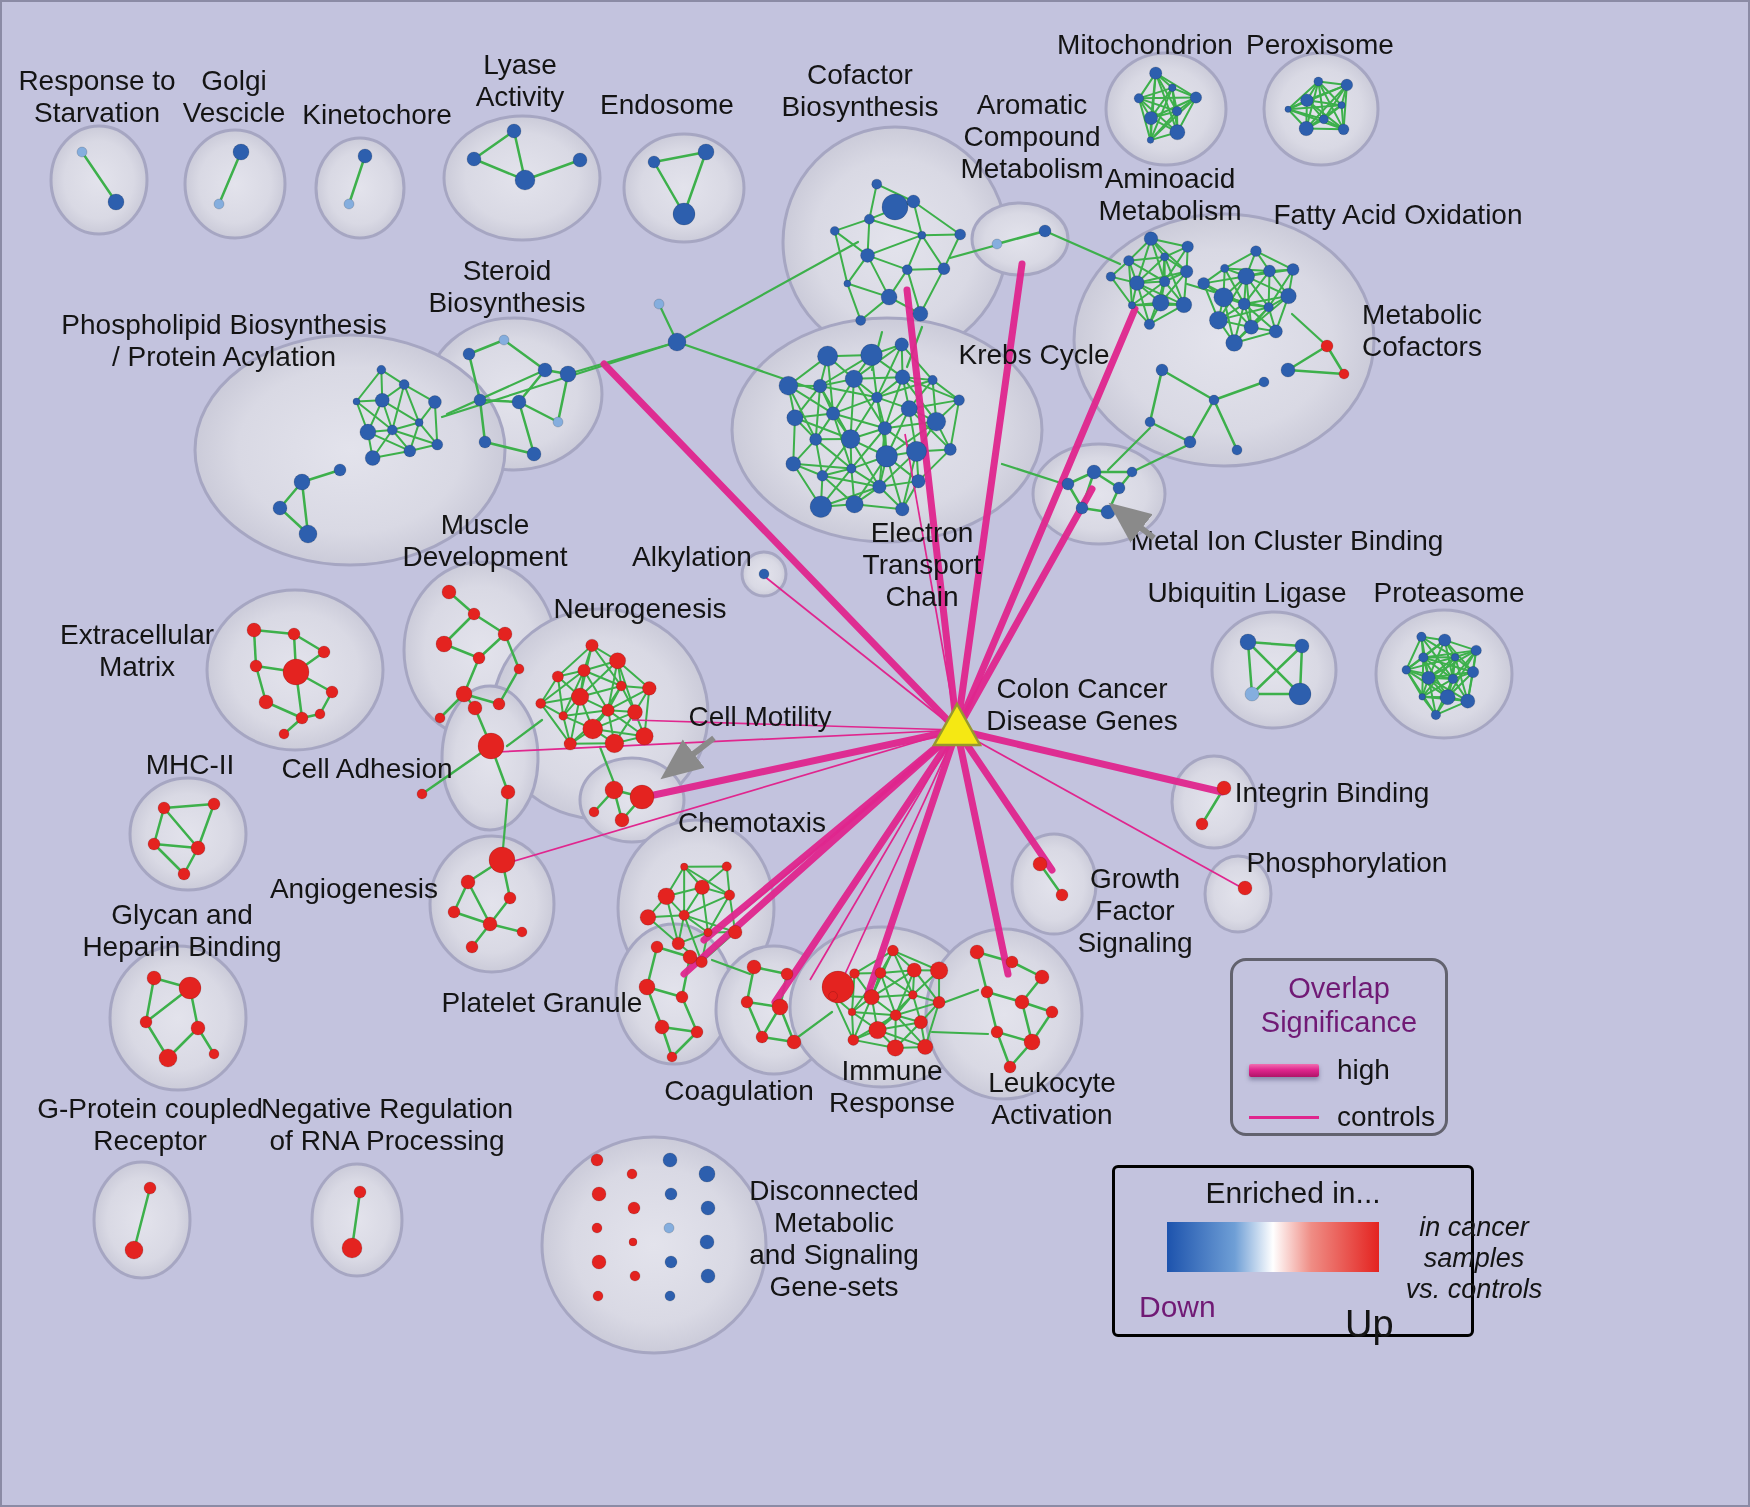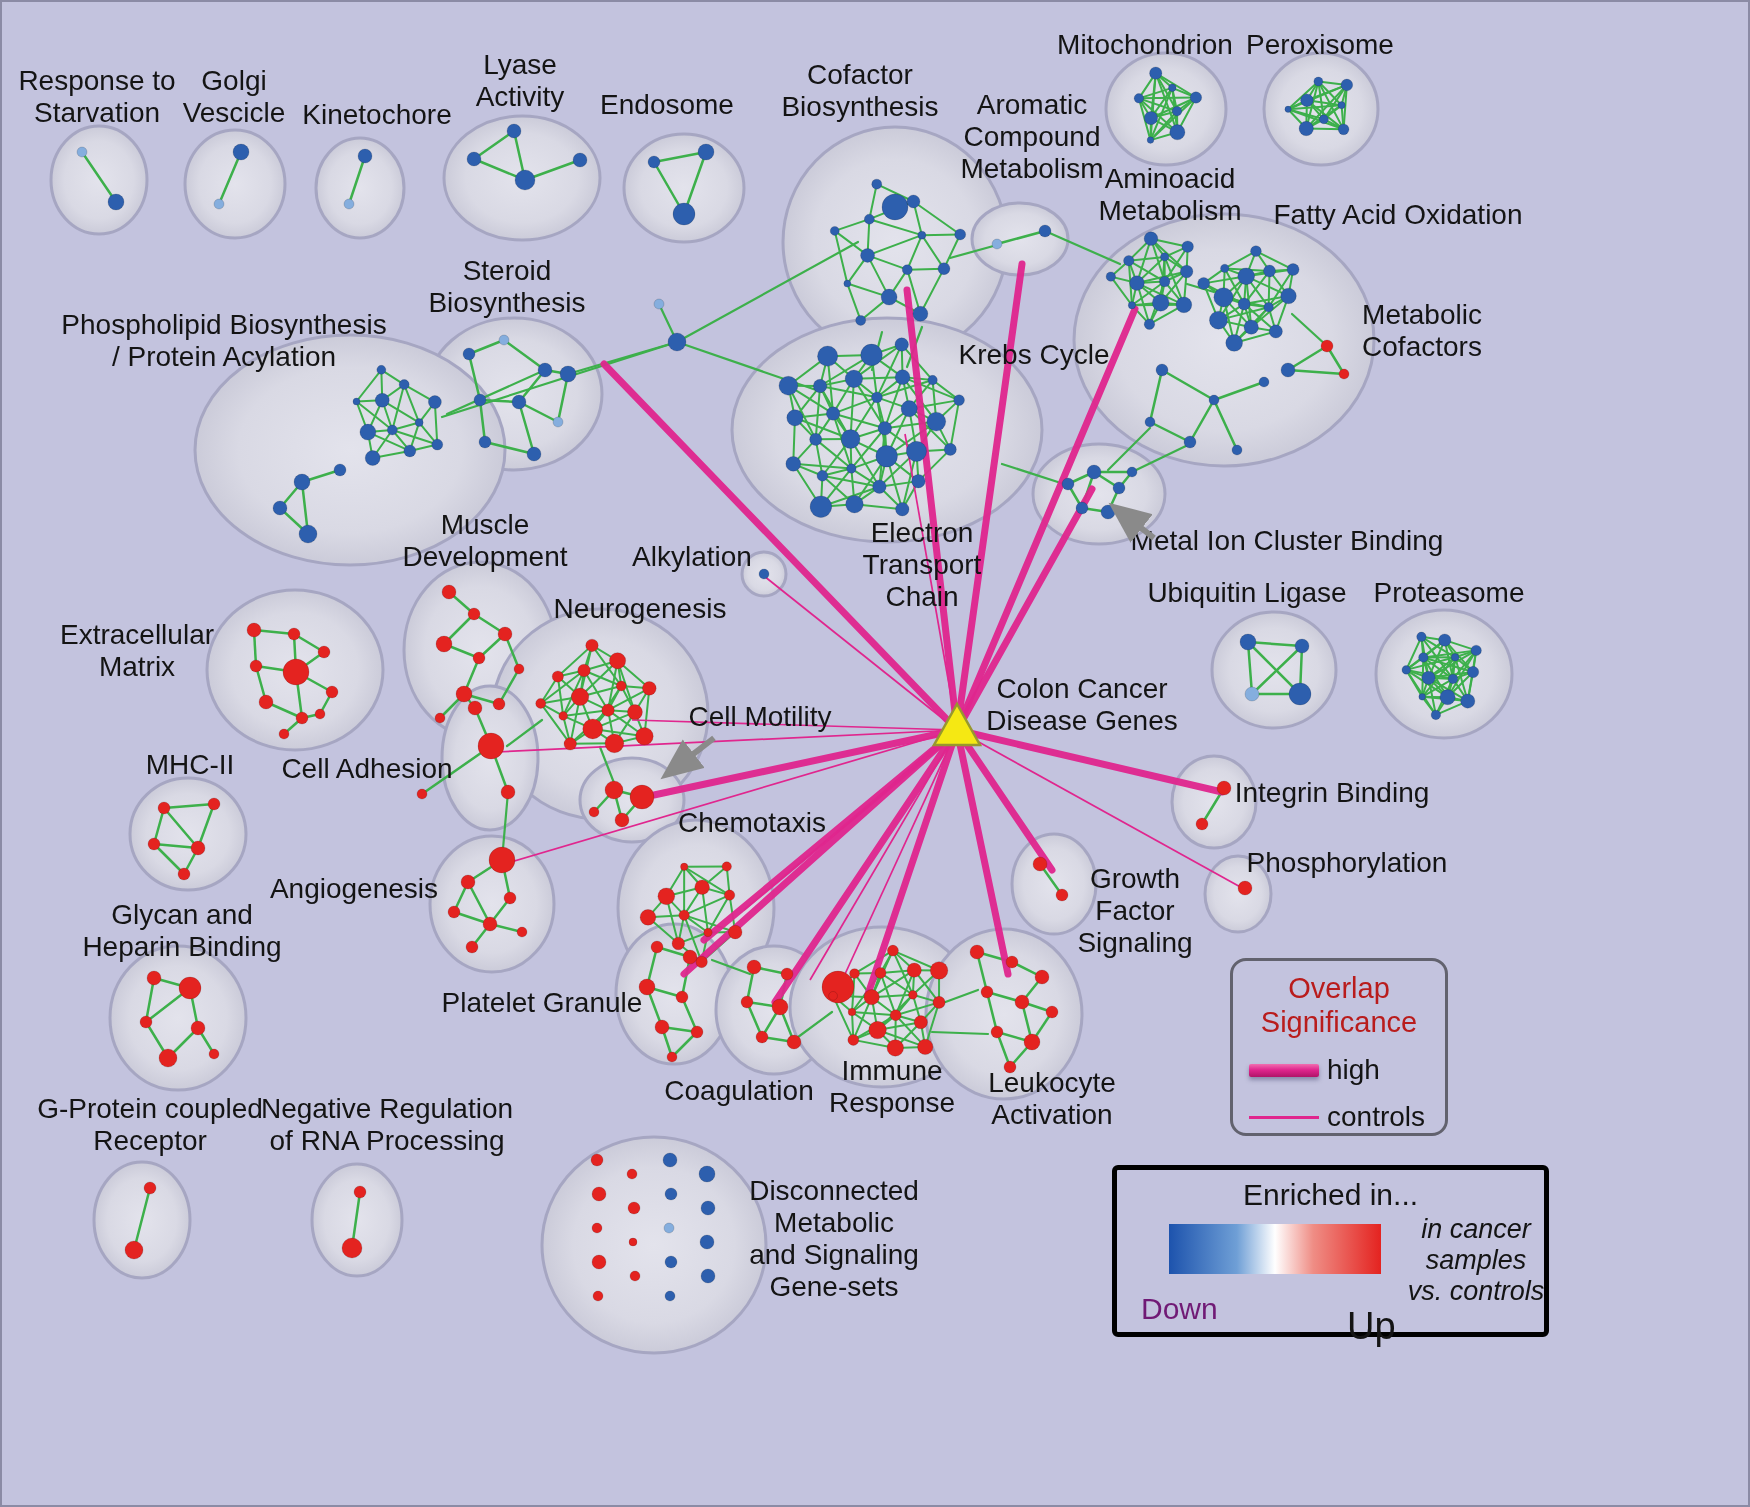--- a/index.html
+++ b/index.html
@@ -1,27 +1,27 @@
 <!DOCTYPE html>
 <html><head>
 <meta charset="utf-8">
 <style>
   html,body{margin:0;padding:0;}
   body{width:1750px;height:1507px;background:#c3c3de;font-family:"Liberation Sans",sans-serif;position:relative;overflow:hidden;}
   #stage{position:absolute;inset:0;border:2px solid #8b8ba5;box-sizing:border-box;}
   svg text{font-family:"Liberation Sans",sans-serif;font-size:28px;fill:#141414;}
   .legend{position:absolute;box-sizing:border-box;background:#c3c3de;}
   #legend-overlap{left:1228px;top:956px;width:218px;height:178px;border:3px solid #62626e;border-radius:16px;}
-  #legend-overlap .title{font-size:29px;text-align:center;margin-top:10px;line-height:34px;white-space:pre-line;color:#b91c1c;}
+  #legend-overlap .title{font-size:29px;text-align:center;margin-top:10px;line-height:34px;white-space:pre-line;color:#701a75;}
   .row{display:flex;align-items:center;margin:15px 0 0 16px;}
   .swatch{width:70px;flex:0 0 auto;}
   .swatch.high{height:13px;background:linear-gradient(to bottom,#f06eb0,#e0268e 45%,#b01468);border-radius:2px;box-shadow:0 3px 4px rgba(80,80,120,.5);}
   .swatch.moderate{height:3px;background:#e0268e;}
-  .row .lab{font-size:28px;margin-left:8px;color:#141414;}
-  #legend-enriched{left:1110px;top:1163px;width:437px;height:172px;border:5px solid #000000;border-radius:6px;}
+  .row .lab{font-size:28px;margin-left:18px;color:#141414;}
+  #legend-enriched{left:1110px;top:1163px;width:362px;height:172px;border:3px solid #000000;border-radius:6px;}
   #legend-enriched .title{font-size:30px;text-align:center;margin-top:8px;color:#141414;}
   .gbar{position:absolute;left:52px;top:54px;width:212px;height:50px;background:linear-gradient(to right,#1d53ad,#6f9fd6 32%,#ffffff 50%,#ef8d85 68%,#e42320);}
   .down{position:absolute;left:24px;top:122px;font-size:30px;color:#701a75;}
   .up{position:absolute;left:230px;top:122px;font-size:38px;color:#141414;margin-top:13px;}
   .note{position:absolute;left:288px;top:44px;width:142px;font-size:27px;line-height:31px;text-align:center;white-space:pre-line;color:#141414;font-style:italic;}
 </style>
 </head>
 <body>
 
 <div id="stage">

